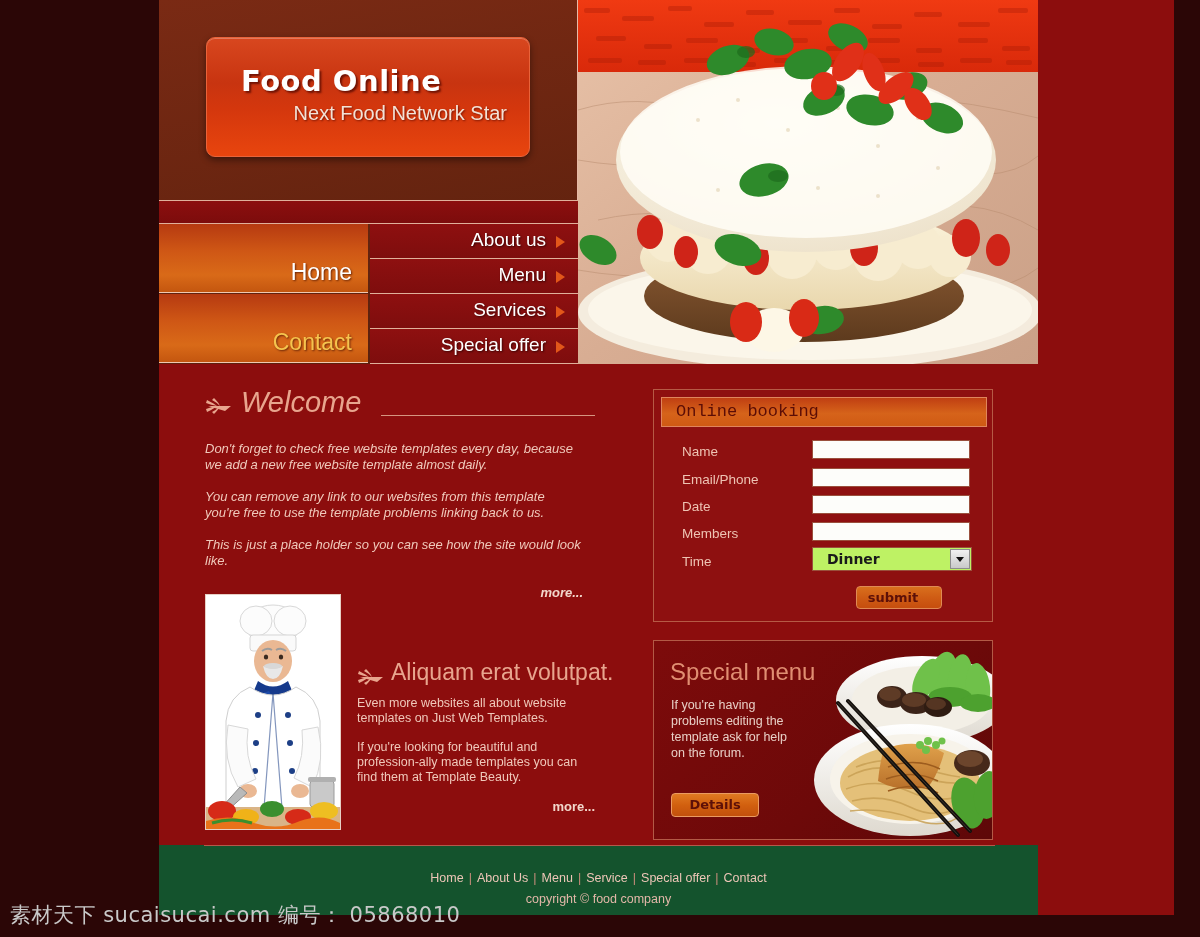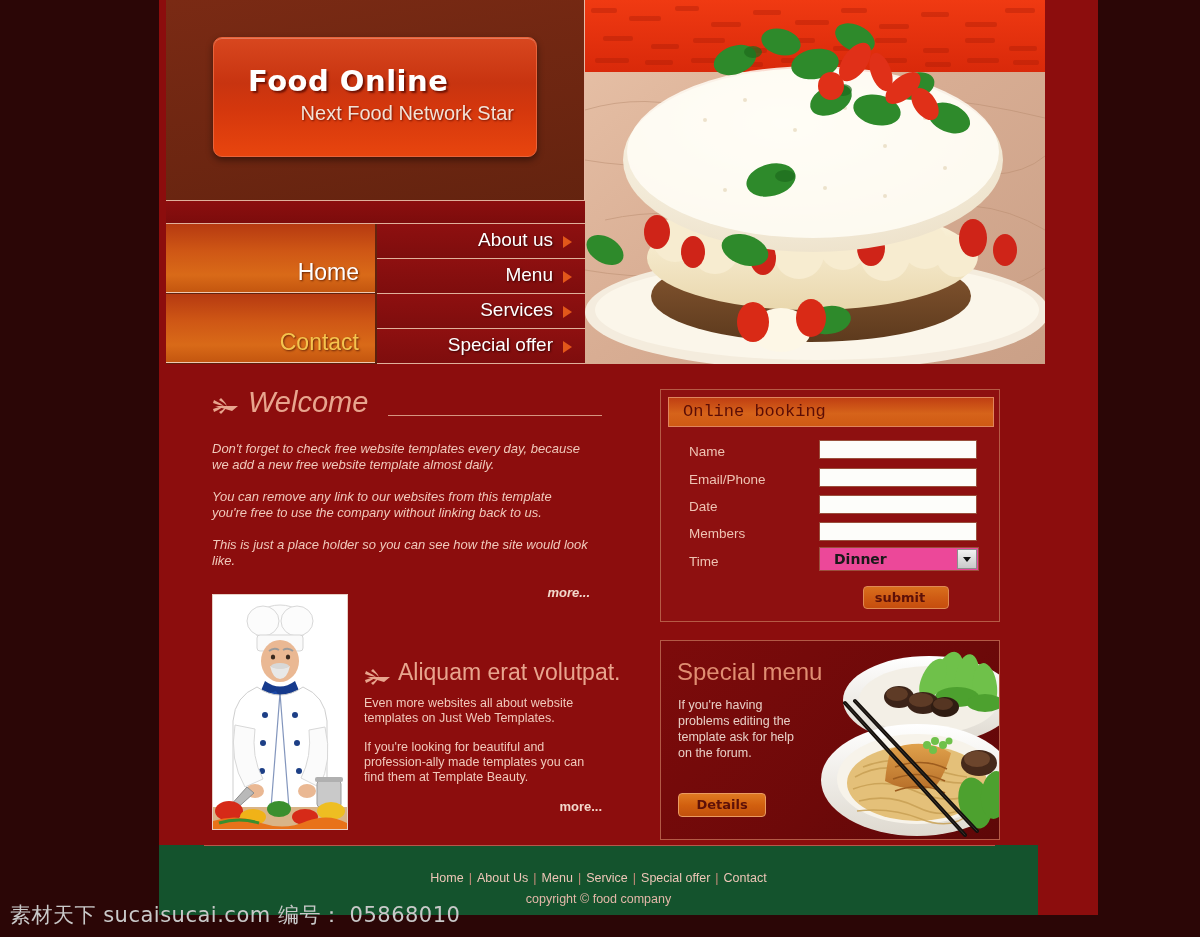--- a/index.html
+++ b/index.html
@@ -15,25 +15,24 @@
     position: relative;
     width: 1200px;
     height: 937px;
     background: #2b0606;
   }
   
   #site {
     position: absolute;
     left: 159px;
     top: 0;
-    width: 932px;
+    width: 1015px;
     height: 915px;
     background: #8c0d0d;
     overflow: hidden;
-    padding-left: 7px;
   }
   
   #header {
     position: relative;
     height: 364px;
     width: 879px;
     background: linear-gradient(170deg,#7a2a14 0%, #63230f 55%, #521c0c 100%);
   }
   #logo-panel {
     position: absolute;
@@ -290,21 +289,21 @@
   #row-email   { top: 78px; }
   #row-date    { top: 105px; }
   #row-members { top: 132px; }
   #row-time    { top: 160px; }
   #time-select {
     position: absolute;
     left: 130px;
     top: -3px;
     width: 160px;
     height: 24px;
-    background: #ec4899;
+    background: #bef264;
     border: 1px solid #9a4f3c;
     box-sizing: border-box;
     text-align: right;
   }
   #time-select .val {
     position: absolute;
     left: 14px;
     top: 3px;
     font-size: 14px;
     font-weight: bold;
@@ -659,21 +658,21 @@
               <path d="M2 16 q8 -4 10 -6 q-6 1 -11 3 Z"></path>
               <path d="M9 2 q5 5 6 8 q-4 -4 -8 -6 Z"></path>
               <path d="M9 18 q5 -5 6 -8 q-4 4 -8 6 Z"></path>
             </g>
           </svg>
           <div class="ttl">Welcome</div>
           <div id="welcome-rule"></div>
         </div>
         <div id="welcome-body">
           <p class="para">Don't forget to check free website templates every day, because we add a new free website template almost daily.</p>
-          <p class="para">You can remove any link to our websites from this template you're free to use the company without linking back to us.</p>
+          <p class="para">You can remove any link to our websites from this template you're free to use the template problems linking back to us.</p>
           <p class="para">This is just a place holder so you can see how the site would look like.</p>
           <a class="more">more...</a>
         </div>
       </div>
 
       <div id="chef-block">
         <div id="chef-photo">
           <svg width="134" height="234" viewBox="0 0 134 234">
             <rect x="0" y="0" width="134" height="234" fill="#ffffff"></rect>
 

